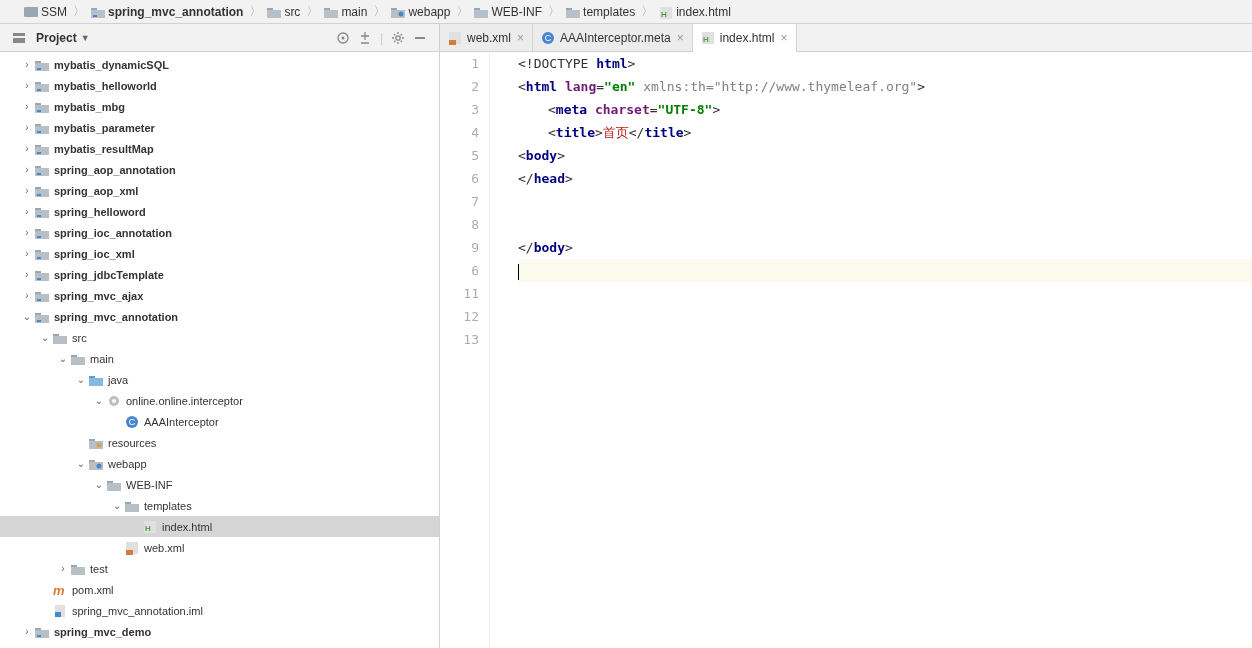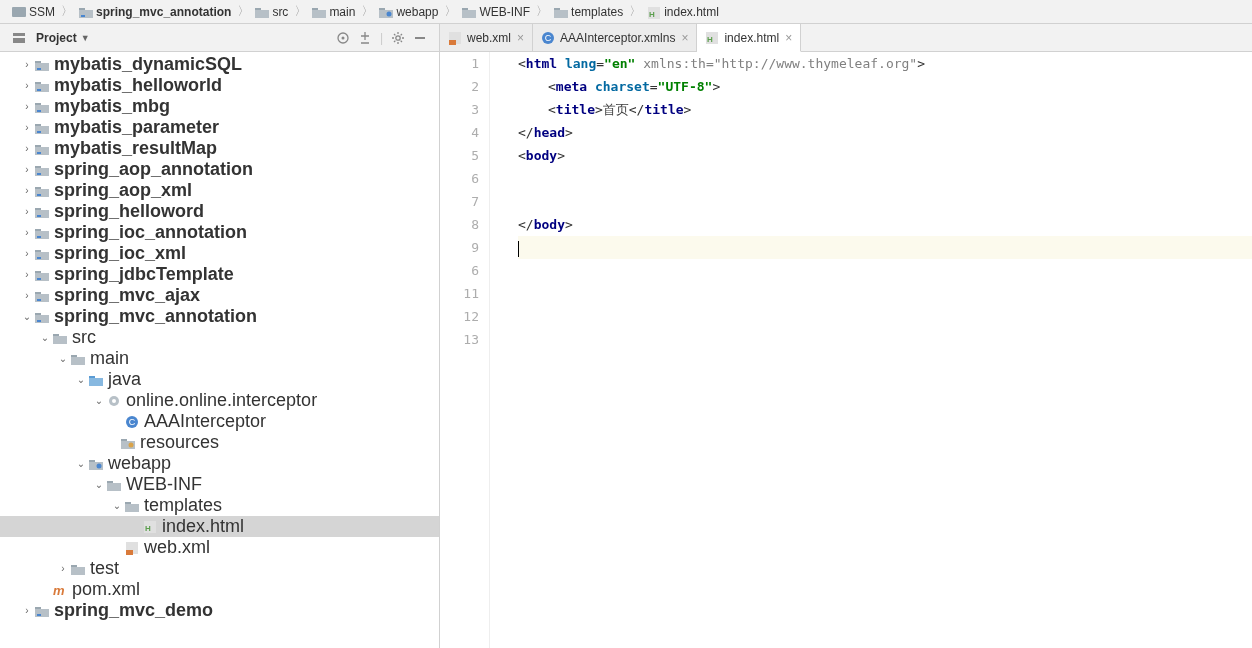--- a/index.html
+++ b/index.html
@@ -1,61 +1,61 @@
 <!DOCTYPE html>
 <html><head>
   <meta charset="utf-8">
   <style>
     * { box-sizing: border-box; margin: 0; padding: 0; }
     body { font-family: "Segoe UI", Arial, sans-serif; font-size: 12px; color: #333; background: #fff; overflow: hidden; }
     
-    .breadcrumb { display: flex; align-items: center; height: 24px; padding: 0 8px; background: #f2f2f2; border-bottom: 1px solid #d1d1d1; }
+    .breadcrumb { display: flex; align-items: center; height: 24px; padding: 0 20px; background: #f2f2f2; border-bottom: 1px solid #d1d1d1; }
     .breadcrumb-item { display: flex; align-items: center; padding: 0 4px; cursor: pointer; }
     .breadcrumb-sep { color: #999; padding: 0 2px; }
     .crumb-icon { width: 14px; height: 12px; margin-right: 3px; display: inline-flex; }
     
     .main-split { display: flex; height: 624px; }
     .left-panel { width: 440px; display: flex; flex-direction: column; border-right: 1px solid #d1d1d1; }
     
     .project-bar { display: flex; align-items: center; height: 28px; background: #f2f2f2; border-bottom: 1px solid #d1d1d1; padding: 0 8px; }
     .project-title { font-weight: bold; flex: 0 0 auto; padding: 0 6px; display: flex; align-items: center; }
     .project-title .dd { margin-left: 4px; font-size: 9px; color: #666; }
     .project-spacer { flex: 1; }
     .toolbar-icon { width: 22px; height: 22px; display: inline-flex; align-items: center; justify-content: center; color: #6e6e6e; cursor: pointer; }
     
     .tree { flex: 1; overflow: auto; padding-top: 2px; }
     .tree-row { display: flex; align-items: center; height: 21px; cursor: pointer; white-space: nowrap; }
     .tree-row.selected { background: #d5d5d5; }
     .tree-arrow { width: 14px; text-align: center; color: #6a6a6a; font-size: 10px; }
     .tree-arrow.empty { visibility: hidden; }
     .tree-icon { width: 16px; height: 14px; margin-right: 4px; display: inline-flex; align-items: center; justify-content: center; }
-    .tree-label { font-size: 18px; }
+    .tree-label { font-size: 11px; }
     .tree-label.bold { font-weight: bold; }
     
     .right-panel { flex: 1; display: flex; flex-direction: column; }
     .tab-bar { display: flex; height: 28px; background: #f2f2f2; border-bottom: 1px solid #d1d1d1; }
     .tab { display: flex; align-items: center; padding: 0 8px; border-right: 1px solid #d1d1d1; cursor: pointer; background: #ececec; }
     .tab.active { background: #fff; border-bottom: 1px solid #fff; margin-bottom: -1px; }
     .tab-icon { width: 14px; height: 14px; margin-right: 5px; display: inline-flex; }
     .tab-close { margin-left: 6px; color: #999; font-size: 12px; }
     
     .editor { flex: 1; display: flex; background: #fff; font-family: Consolas, Monaco, monospace; font-size: 13px; }
     .gutter { width: 50px; background: #fff; color: #adadad; text-align: right; padding-right: 10px; border-right: 1px solid #eee; }
     .gutter-line { height: 23px; line-height: 23px; }
     .code { flex: 1; padding-left: 28px; position: relative; }
     .code-line { height: 23px; line-height: 23px; white-space: pre; }
     .code-line.current { background: #fcfaed; }
     .indent2 { padding-left: 30px; }
     
     .tag-bracket { color: #333; }
     .tag-name { color: #000080; font-weight: bold; }
-    .attr-name { color: #0369a1; font-weight: bold; }
+    .attr-name { color: #701a75; font-weight: bold; }
     .attr-val { color: #008000; font-weight: bold; }
     .attr-plain { color: #808080; }
-    .text-content { color: #404040; margin-top: 15px; }
+    .text-content { color: #b91c1c; margin-top: 15px; }
     .cursor { display: inline-block; width: 1px; height: 16px; background: #000; vertical-align: middle; }
   </style>
 </head>
 <body>
 
 <div class="breadcrumb" id="breadcrumb">
     <span class="breadcrumb-item">
       <span class="crumb-icon">
         <svg width="14" height="12">
           <rect x="0" y="1" width="14" height="10" rx="1" fill="#9aa7b0"></rect>
@@ -362,21 +362,21 @@
         <div class="tree-row" style="padding-left: 110px;">
           <span class="tree-arrow empty"> </span>
           <span class="tree-icon">
             <svg width="14" height="14">
               <circle cx="7" cy="7" r="6" fill="#4a86cf"></circle>
               <text x="7" y="10" font-size="9" fill="#fff" text-anchor="middle" font-family="Arial">C</text>
             </svg>
           </span>
           <span class="tree-label">AAAInterceptor</span>
         </div>
-        <div class="tree-row" style="padding-left: 106px;">
+        <div class="tree-row" style="padding-left: 74px;">
           <span class="tree-arrow empty"> </span>
           <span class="tree-icon">
             <svg width="14" height="12">
               <rect x="0" y="2" width="6" height="4" fill="#9aa7b0"></rect>
               <rect x="0" y="4" width="14" height="8" fill="#b7c0c7"></rect>
               <circle cx="10" cy="8" r="2.5" fill="#d9a34a"></circle>
             </svg>
           </span>
           <span class="tree-label">resources</span>
         </div>
@@ -442,20 +442,30 @@
           <span class="tree-label">test</span>
         </div>
         <div class="tree-row" style="padding-left: 38px;">
           <span class="tree-arrow empty"> </span>
           <span class="tree-icon">
             <svg width="14" height="14">
               <text x="0" y="12" font-size="13" fill="#d97a3a" font-family="Arial" font-weight="bold" font-style="italic">m</text>
             </svg>
           </span>
           <span class="tree-label">pom.xml</span>
+        </div>
+        <div class="tree-row" style="padding-left: 38px;">
+          <span class="tree-arrow empty"> </span>
+          <span class="tree-icon">
+            <svg width="14" height="14">
+              <rect x="2" y="1" width="10" height="12" fill="#e0e0e0"></rect>
+              <rect x="2" y="8" width="6" height="5" fill="#4a86cf"></rect>
+            </svg>
+          </span>
+          <span class="tree-label">spring_mvc_annotation.iml</span>
         </div>
         <div class="tree-row" style="padding-left: 20px;">
           <span class="tree-arrow">›</span>
           <span class="tree-icon">
             <svg width="14" height="12">
               <rect x="0" y="2" width="6" height="4" fill="#9aa7b0"></rect>
               <rect x="0" y="4" width="14" height="8" fill="#b7c0c7"></rect>
               <rect x="2" y="9" width="4" height="2" fill="#4a86cf"></rect>
             </svg>
           </span>
@@ -476,21 +486,21 @@
           <span>web.xml</span>
           <span class="tab-close">×</span>
         </div>
         <div class="tab">
           <span class="tab-icon">
             <svg width="14" height="14">
               <circle cx="7" cy="7" r="6" fill="#4a86cf"></circle>
               <text x="7" y="10" font-size="9" fill="#fff" text-anchor="middle" font-family="Arial">C</text>
             </svg>
           </span>
-          <span>AAAInterceptor.xmlns</span>
+          <span>AAAInterceptor.meta</span>
           <span class="tab-close">×</span>
         </div>
         <div class="tab active">
           <span class="tab-icon">
             <svg width="14" height="14">
               <rect x="1" y="1" width="12" height="12" fill="#e0e0e0"></rect>
               <text x="2" y="11" font-size="8" fill="#5b9e4d" font-family="Arial" font-weight="bold">H</text>
             </svg>
           </span>
           <span>index.html</span>
@@ -507,25 +517,26 @@
           <div class="gutter-line">6</div>
           <div class="gutter-line">7</div>
           <div class="gutter-line">8</div>
           <div class="gutter-line">9</div>
           <div class="gutter-line">6</div>
           <div class="gutter-line">11</div>
           <div class="gutter-line">12</div>
           <div class="gutter-line">13</div>
         </div>
       <div class="code">
+        <div class="code-line"><span class="tag-bracket">&lt;!DOCTYPE </span><span class="tag-name">html</span><span class="tag-bracket">&gt;</span></div>
         <div class="code-line"><span class="tag-bracket">&lt;</span><span class="tag-name">html</span><span> </span><span class="attr-name">lang</span><span>=</span><span class="attr-val">"en"</span><span> </span><span class="attr-plain">xmlns:th</span><span class="attr-plain">=</span><span class="attr-plain">"http://www.thymeleaf.org"</span><span class="tag-bracket">&gt;</span></div>
         <div class="code-line indent2"><span class="tag-bracket">&lt;</span><span class="tag-name">meta</span><span> </span><span class="attr-name">charset</span><span>=</span><span class="attr-val">"UTF-8"</span><span class="tag-bracket">&gt;</span></div>
         <div class="code-line indent2"><span class="tag-bracket">&lt;</span><span class="tag-name">title</span><span class="tag-bracket">&gt;</span><span class="text-content">首页</span><span class="tag-bracket">&lt;/</span><span class="tag-name">title</span><span class="tag-bracket">&gt;</span></div>
+        <div class="code-line"><span class="tag-bracket">&lt;</span><span class="tag-name">body</span><span class="tag-bracket">&gt;</span></div>
         <div class="code-line"><span class="tag-bracket">&lt;/</span><span class="tag-name">head</span><span class="tag-bracket">&gt;</span></div>
-        <div class="code-line"><span class="tag-bracket">&lt;</span><span class="tag-name">body</span><span class="tag-bracket">&gt;</span></div>
         <div class="code-line"></div>
         <div class="code-line"></div>
         <div class="code-line"><span class="tag-bracket">&lt;/</span><span class="tag-name">body</span><span class="tag-bracket">&gt;</span></div>
         <div class="code-line current"><span class="cursor"></span></div>
       </div>
     </div>
   </div>
 </div>
 
 </body></html>

